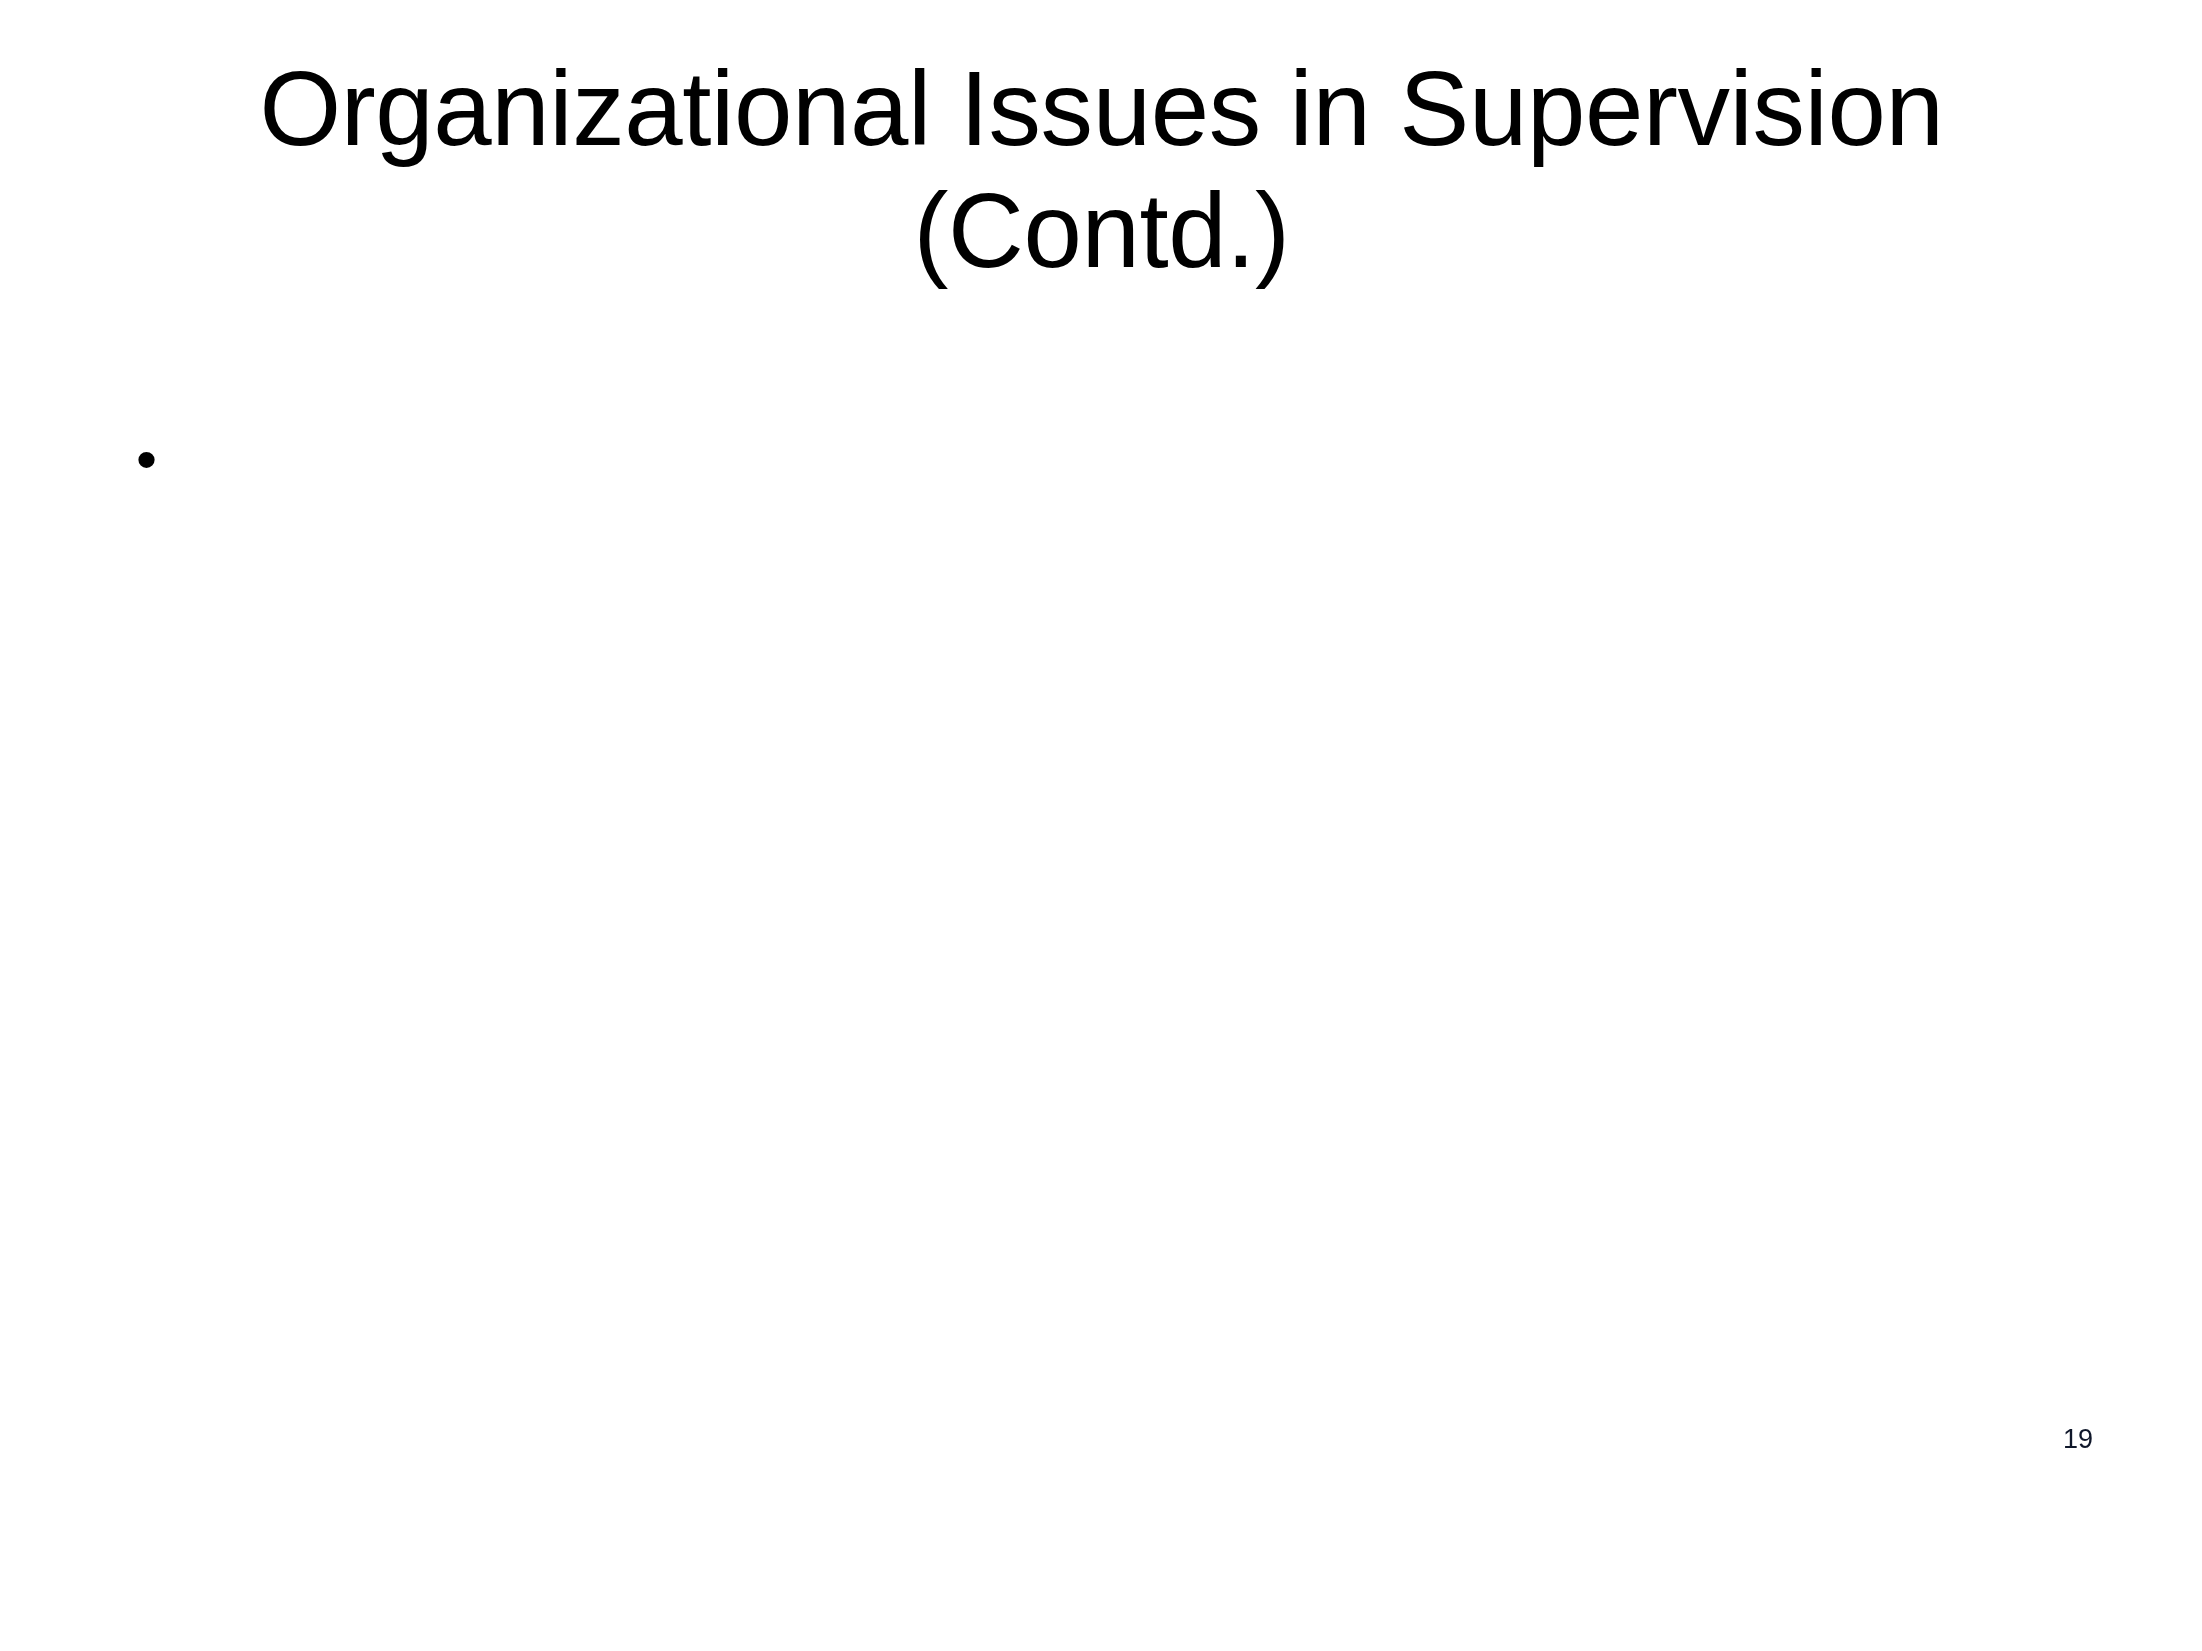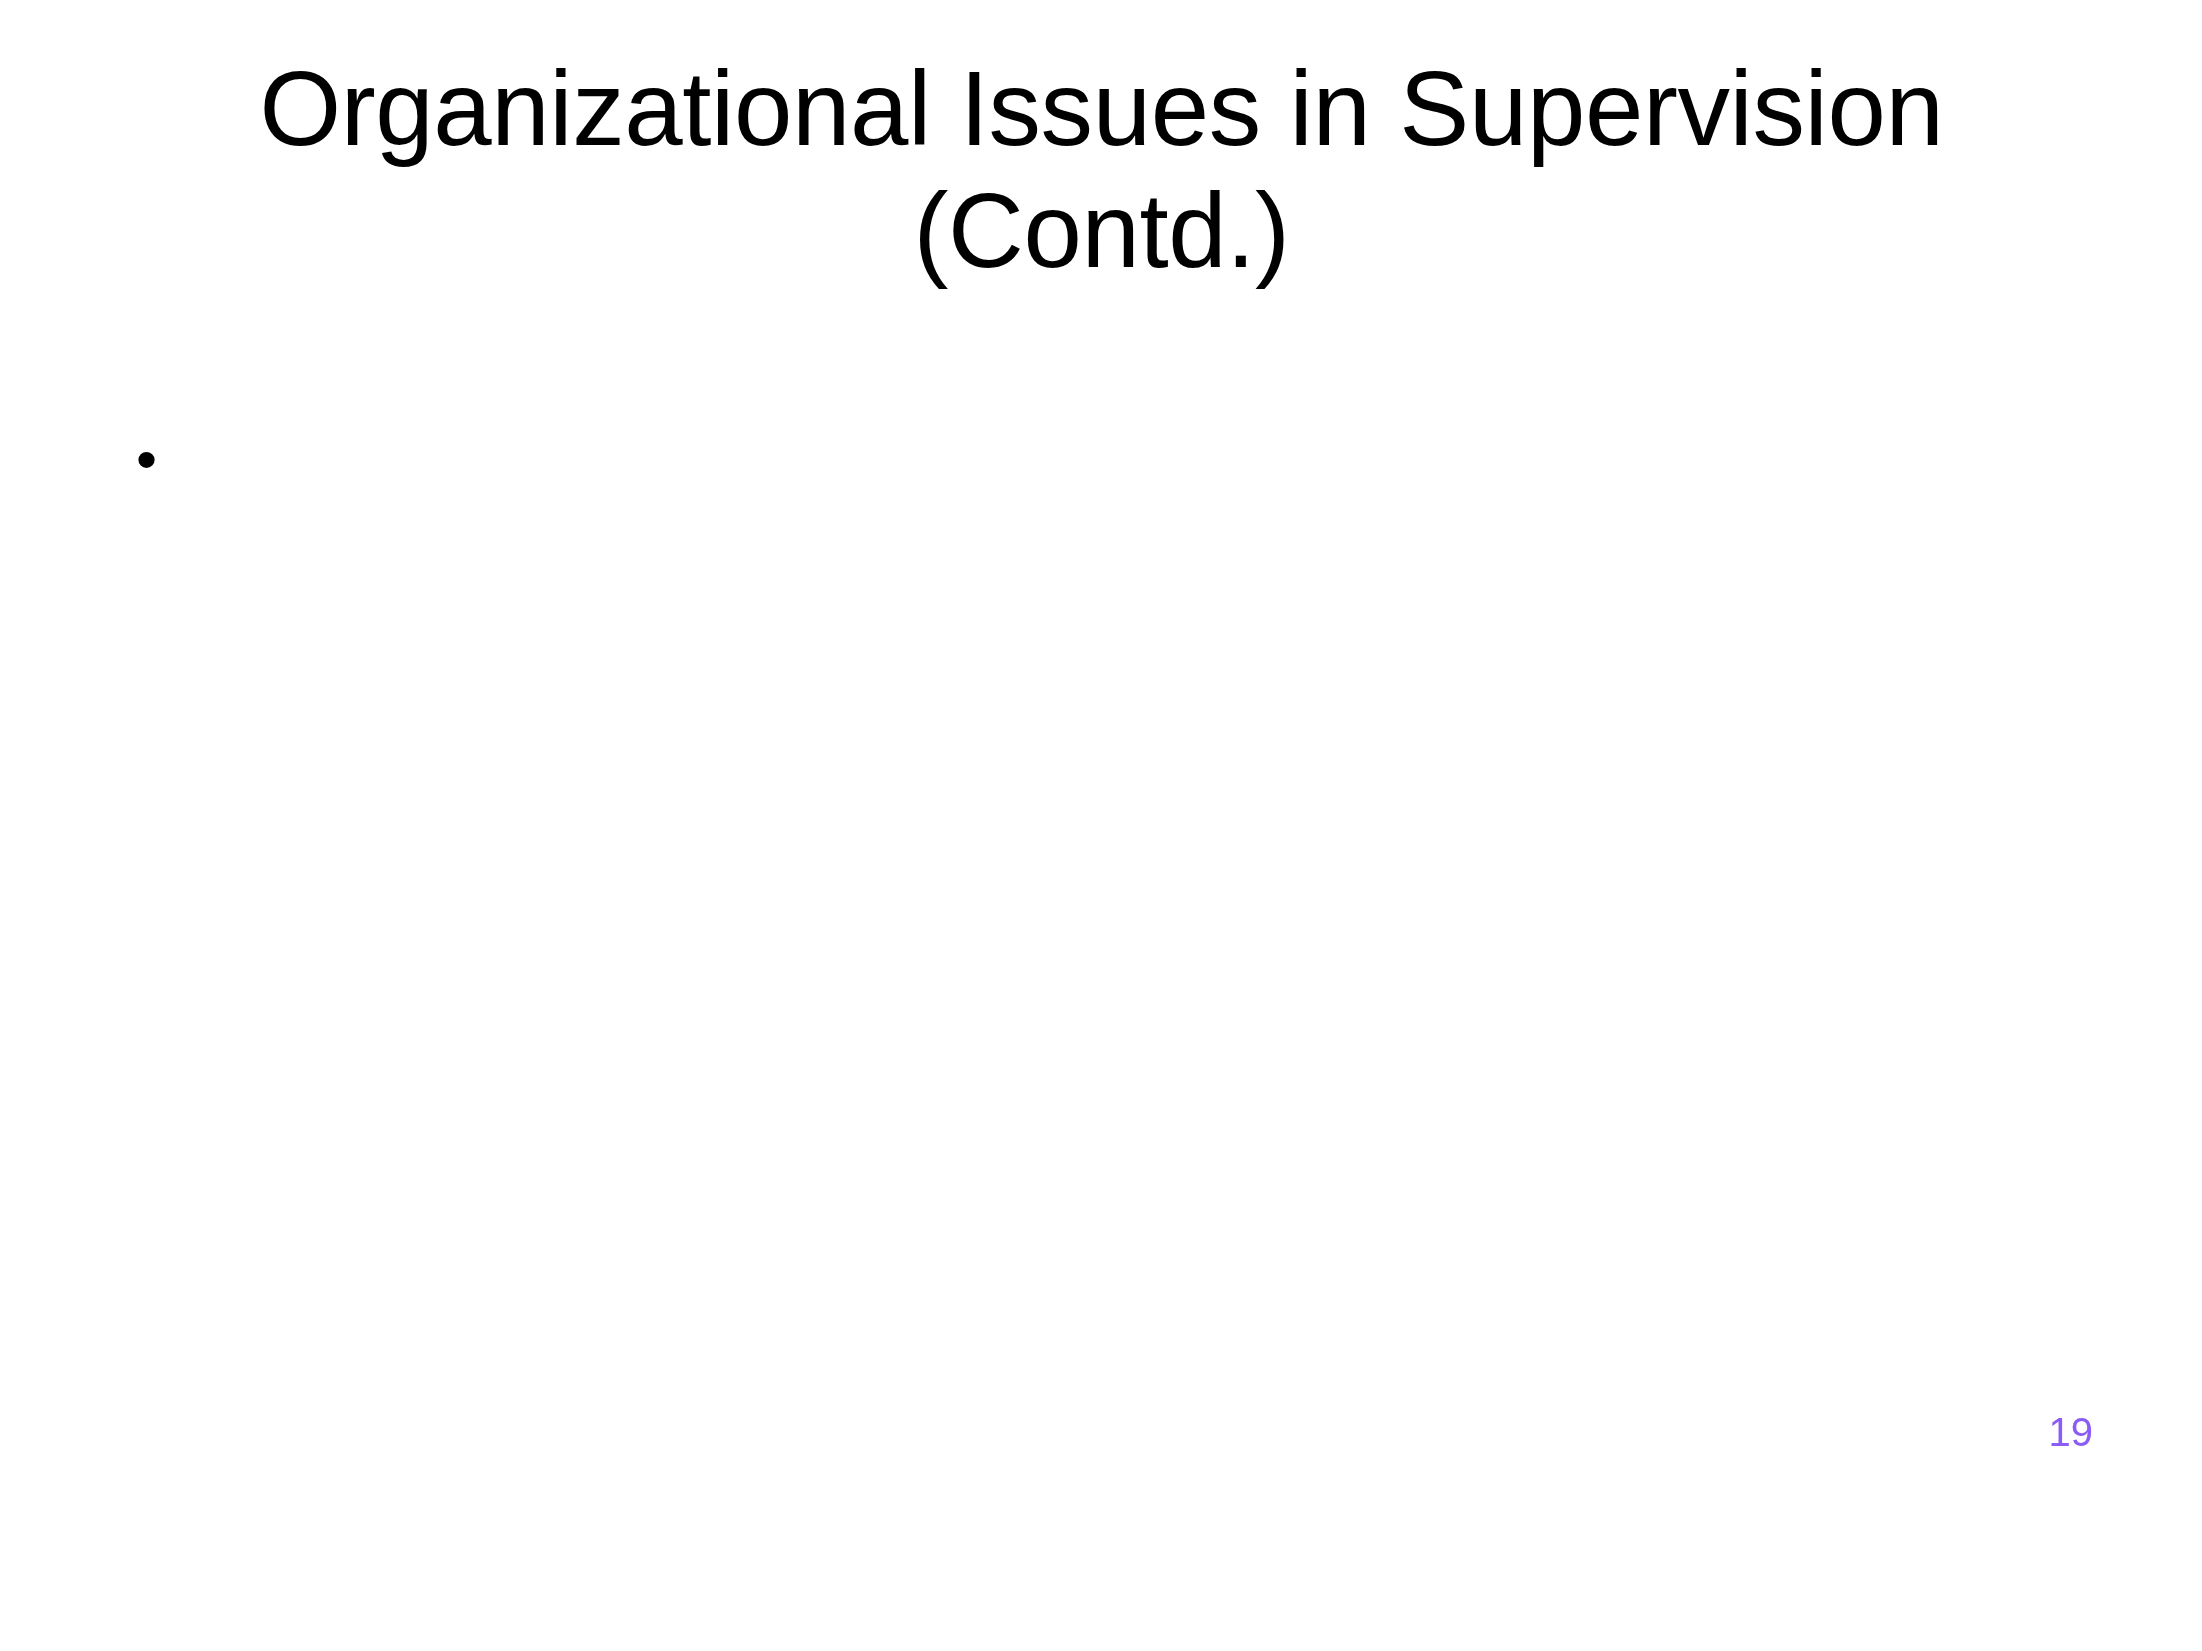--- a/index.html
+++ b/index.html
@@ -54,22 +54,22 @@
     left: 26px;
     top: 0;
     font-size: 60px;
     line-height: 1.55;
     color: #000000;
   }
   .page-number {
     position: absolute;
     right: 110px;
     bottom: 33px;
-    font-size: 40px;
-    color: #8b5cf6;
+    font-size: 27px;
+    color: #0f172a;
   }
 </style>
 </head>
 <body>
 
 <div class="slide">
 
   <div class="slide-title">Organizational Issues in Supervision (Contd.)</div>
 
   <div class="body-block">

